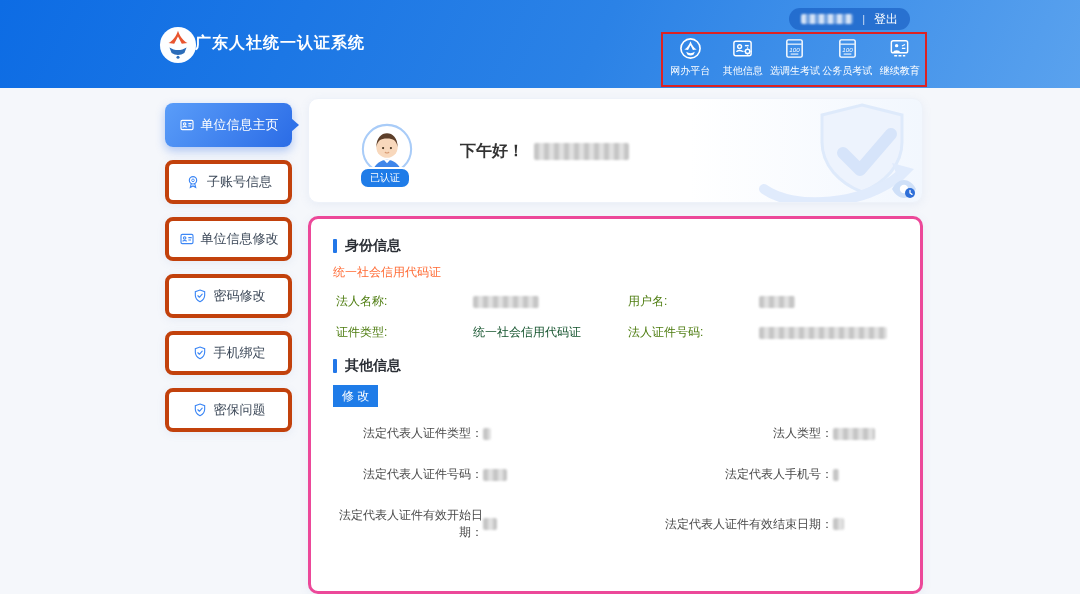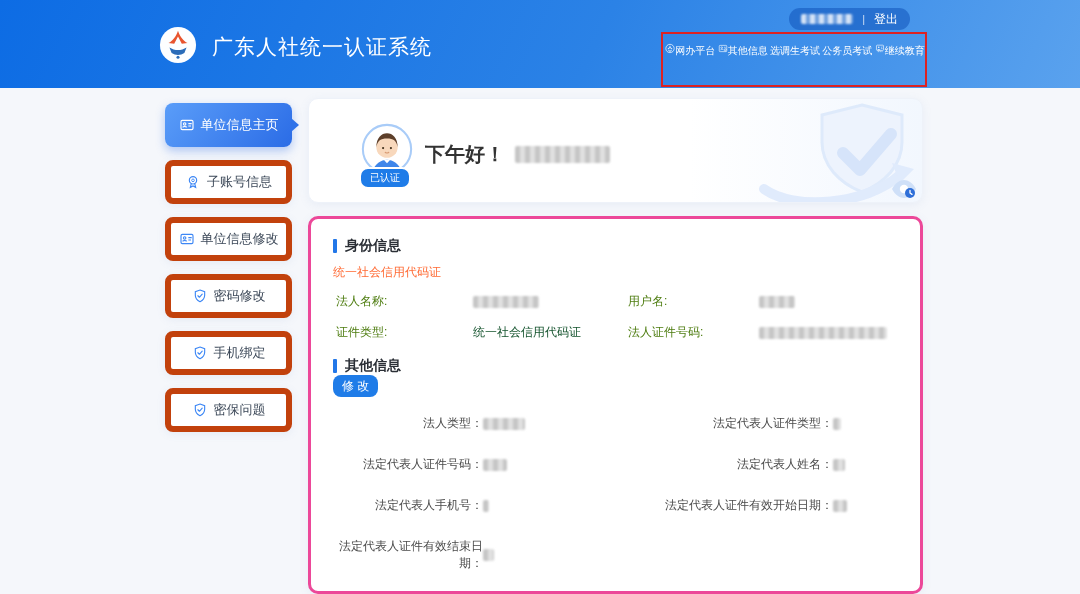--- a/index.html
+++ b/index.html
@@ -3,43 +3,43 @@
 <meta charset="utf-8">
 <style>
   * { margin:0; padding:0; box-sizing:border-box; }
   html,body { width:1080px; height:594px; overflow:hidden; }
   body { font-family:"Liberation Sans","DejaVu Sans",sans-serif; background:#f5f7fb; position:relative; }
 
   
   .header { position:relative; width:1080px; height:88px;
     background:linear-gradient(115deg,#0d6ce4 0%,#2b82e6 55%,#5aa2ee 100%); }
   .logo-wrap { position:absolute; left:159px; top:26px; width:38px; height:38px; }
-  .app-title { position:absolute; left:212px; top:33px; color:#fff; font-size:21px;
-    font-weight:400; letter-spacing:1px; }
+  .app-title { position:absolute; left:195px; top:33px; color:#fff; font-size:16px;
+    font-weight:700; letter-spacing:1px; }
   .user-pill { position:absolute; right:170px; top:8px; height:22px; border-radius:11px;
     background:rgba(16,84,185,0.55); display:flex; align-items:center; gap:9px;
     padding:0 12px; color:#fff; font-size:12px; cursor:pointer; }
   .user-pill .sep { opacity:.75; font-size:11px; }
   .logout { color:#fff; }
   .nav-row { position:absolute; left:663px; top:37px; width:264px; display:flex;
     justify-content:space-evenly; }
-  .nav-item { display:flex; flex-direction:row; align-items:center; width:50px;
+  .nav-item { display:flex; flex-direction:column; align-items:center; width:50px;
     color:#fff; cursor:pointer; }
   .nav-item .nav-icon { width:23px; height:23px; color:#fff; }
   .nav-item .nav-icon svg { width:100%; height:100%; display:block; }
   .nav-label { font-size:10px; margin-top:4px; white-space:nowrap; }
   .highlight-box { position:absolute; left:661px; top:32px; width:266px; height:55px;
     border:2px solid #dd2222; pointer-events:none; z-index:5; }
 
   
   .content { position:relative; width:1080px; height:506px; }
   .sidebar { position:absolute; left:165px; top:15px; width:127px; display:flex;
     flex-direction:column; gap:13px; }
   .side-item { position:relative; height:44px; background:#fff; border-radius:8px;
-    border:6px solid #c2410c; box-shadow:0 2px 8px rgba(120,150,200,.12);
+    border:4px solid #c2410c; box-shadow:0 2px 8px rgba(120,150,200,.12);
     display:flex; align-items:center; justify-content:center; gap:6px;
     font-size:13px; color:#3c4858; cursor:pointer; }
   .side-item .side-icon { width:16px; height:16px; color:#3d87f5; flex:0 0 auto; }
   .side-item .side-icon svg { width:100%; height:100%; display:block; }
   .side-item.active { background:linear-gradient(130deg,#5a9df9,#2b6ce6); color:#fff;
     border:none; box-shadow:0 4px 10px rgba(45,110,230,.35); }
   .side-item.active .side-icon { color:#fff; }
   .side-item.active::after { content:""; position:absolute; right:-7px; top:50%;
     transform:translateY(-50%); width:0; height:0;
     border-top:7px solid transparent; border-bottom:7px solid transparent;
@@ -50,42 +50,42 @@
   
   .greet-card { position:relative; height:105px; border-radius:10px; overflow:hidden;
     background:linear-gradient(to right,#ffffff 62%,#f2f7fe 100%);
     border:1px solid #eef2f9; box-shadow:0 2px 10px rgba(120,150,200,.10); }
   .avatar-wrap { position:absolute; left:52px; top:24px; width:52px; height:52px; }
   .avatar-wrap svg { width:100%; height:100%; display:block; }
   .verified-badge { position:absolute; left:50px; top:68px; background:#1f7ce8; color:#fff;
     font-size:10px; padding:2px 9px; border-radius:9px; border:2px solid #fff;
     white-space:nowrap; }
   .greet-line { position:absolute; left:116px; top:42px; display:flex; align-items:center; gap:10px; }
-  .greet-text { font-size:20px; font-weight:600; color:#333; }
+  .greet-text { font-size:16px; font-weight:600; color:#333;margin-left:35px; }
   .watermark { position:absolute; right:0; top:2px; width:172px; height:108px; opacity:.95; }
   .eye-corner { position:absolute; right:5px; bottom:3px; width:26px; height:20px; }
 
   
   .info-card { margin-top:13px; height:378px; border-radius:10px; background:#fff;
     border:3px solid #ec4899; box-shadow:0 2px 10px rgba(120,150,200,.10);
     padding:18px 22px; }
   .sec-title { display:flex; align-items:center; gap:8px; }
   .sec-bar { width:4px; height:14px; background:#2277e8; border-radius:1px; }
   .sec-text { font-size:14px; font-weight:bold; color:#2b2f36; }
   .warning { margin-top:9px; font-size:12px; color:#ff6b35; }
 
   .grid-identity { margin:12px 0 0 3px; display:grid;
     grid-template-columns:137px 155px 131px 1fr; row-gap:14px; align-items:center;
     font-size:12px; }
   .grid-identity .lbl { color:#4d7c0f; }
   .grid-identity .val { color:#14532d; }
 
   .other-sec { margin-top:16px; }
-  .modify-btn { background:#1f7ce8; color:#fff; border:none;
-    border-radius:8px; font-size:12px; height:22px; padding:0 9px; cursor:pointer;
+  .modify-btn { margin-top:10px; background:#1f7ce8; color:#fff; border:none;
+    border-radius:0; font-size:12px; height:22px; padding:0 9px; cursor:pointer;
     font-family:inherit; }
   .grid-other { margin-top:18px; display:grid; grid-template-columns:300px 1fr;
     row-gap:24px; font-size:12px; }
   .field { display:flex; align-items:center; }
   .field .lbl { color:#4a4a4a; text-align:right; flex:0 0 auto; }
   .grid-other .field:nth-child(odd) .lbl { width:150px; }
   .grid-other .field:nth-child(even) .lbl { width:200px; }
 
   
   .blur-block { display:inline-block; height:12px; border-radius:2px; vertical-align:middle;
@@ -304,34 +304,30 @@
         </div>
 
       <div class="other-sec">
         <div class="sec-title">
           <span class="sec-bar"></span>
           <span class="sec-text">其他信息</span>
         </div>
         <button class="modify-btn">修 改</button>
         <div class="grid-other" id="other-grid">
             <div class="field">
+              <span class="lbl">法定代表人证件类型：</span>
+              <span class="blur-block" style="width: 8px;"></span>
+            </div>
+            <div class="field">
               <span class="lbl">法人类型：</span>
               <span class="blur-block" style="width: 42px;"></span>
             </div>
             <div class="field">
-              <span class="lbl">法定代表人证件类型：</span>
-              <span class="blur-block" style="width: 8px;"></span>
-            </div>
-            <div class="field">
               <span class="lbl">法定代表人证件号码：</span>
               <span class="blur-block" style="width: 24px;"></span>
-            </div>
-            <div class="field">
-              <span class="lbl">法定代表人姓名：</span>
-              <span class="blur-block" style="width: 12px;"></span>
             </div>
             <div class="field">
               <span class="lbl">法定代表人手机号：</span>
               <span class="blur-block" style="width: 6px;"></span>
             </div>
             <div class="field">
               <span class="lbl">法定代表人证件有效开始日期：</span>
               <span class="blur-block" style="width: 14px;"></span>
             </div>
             <div class="field">

